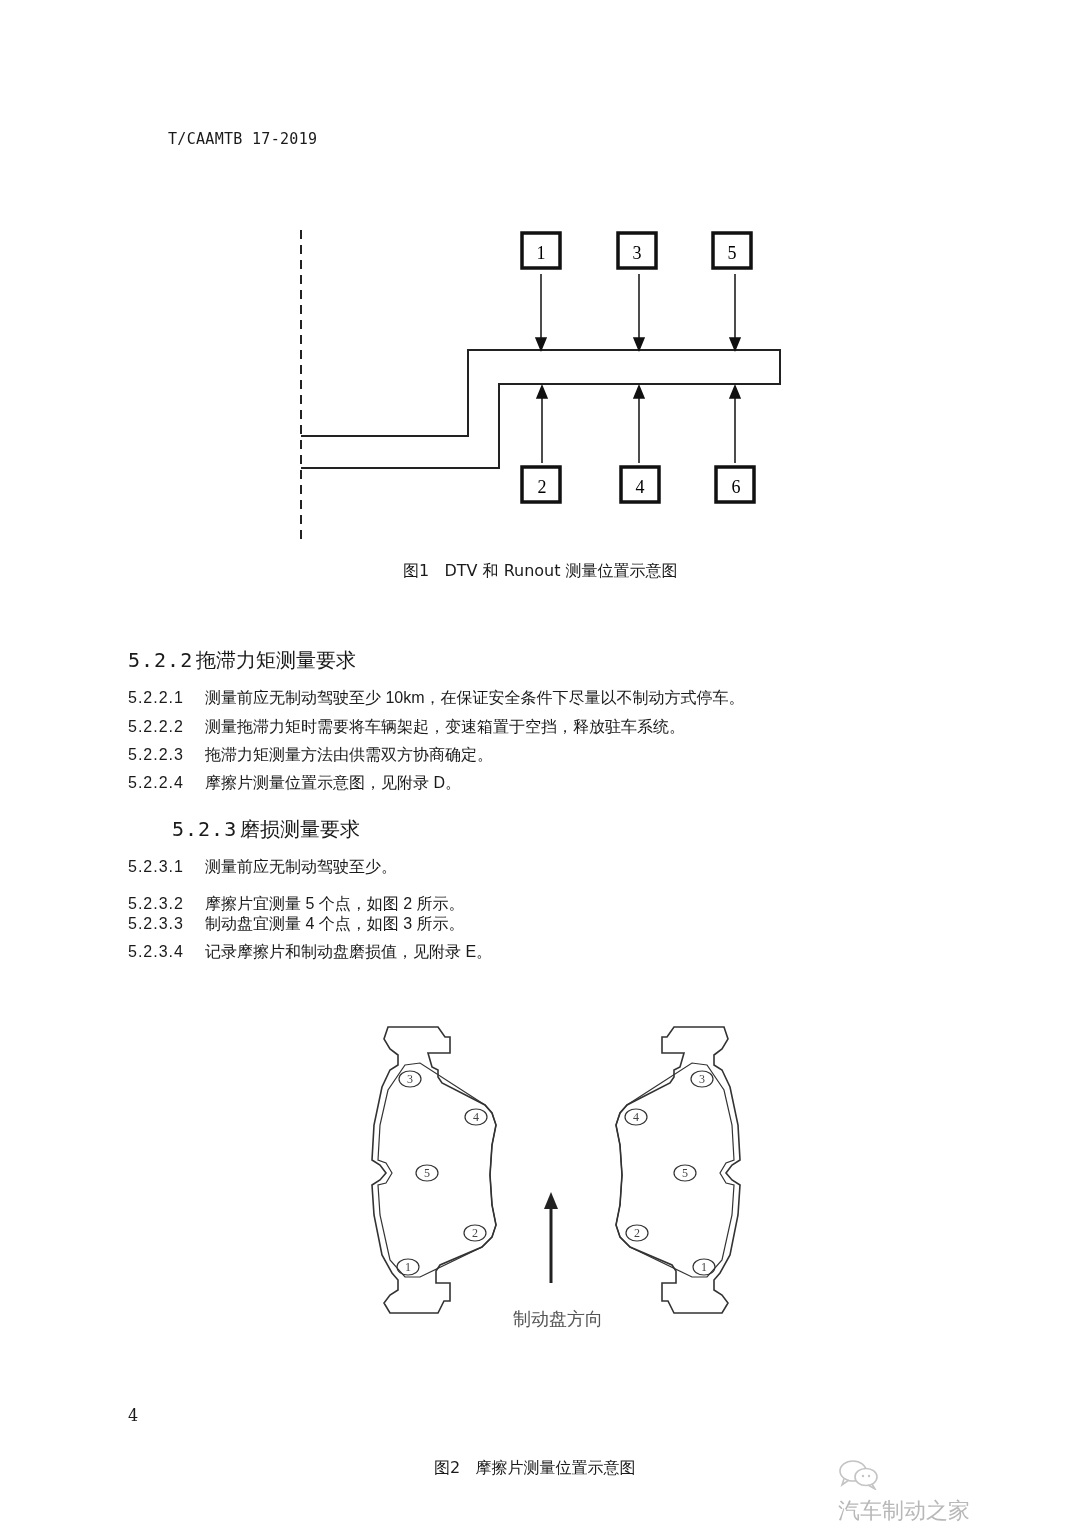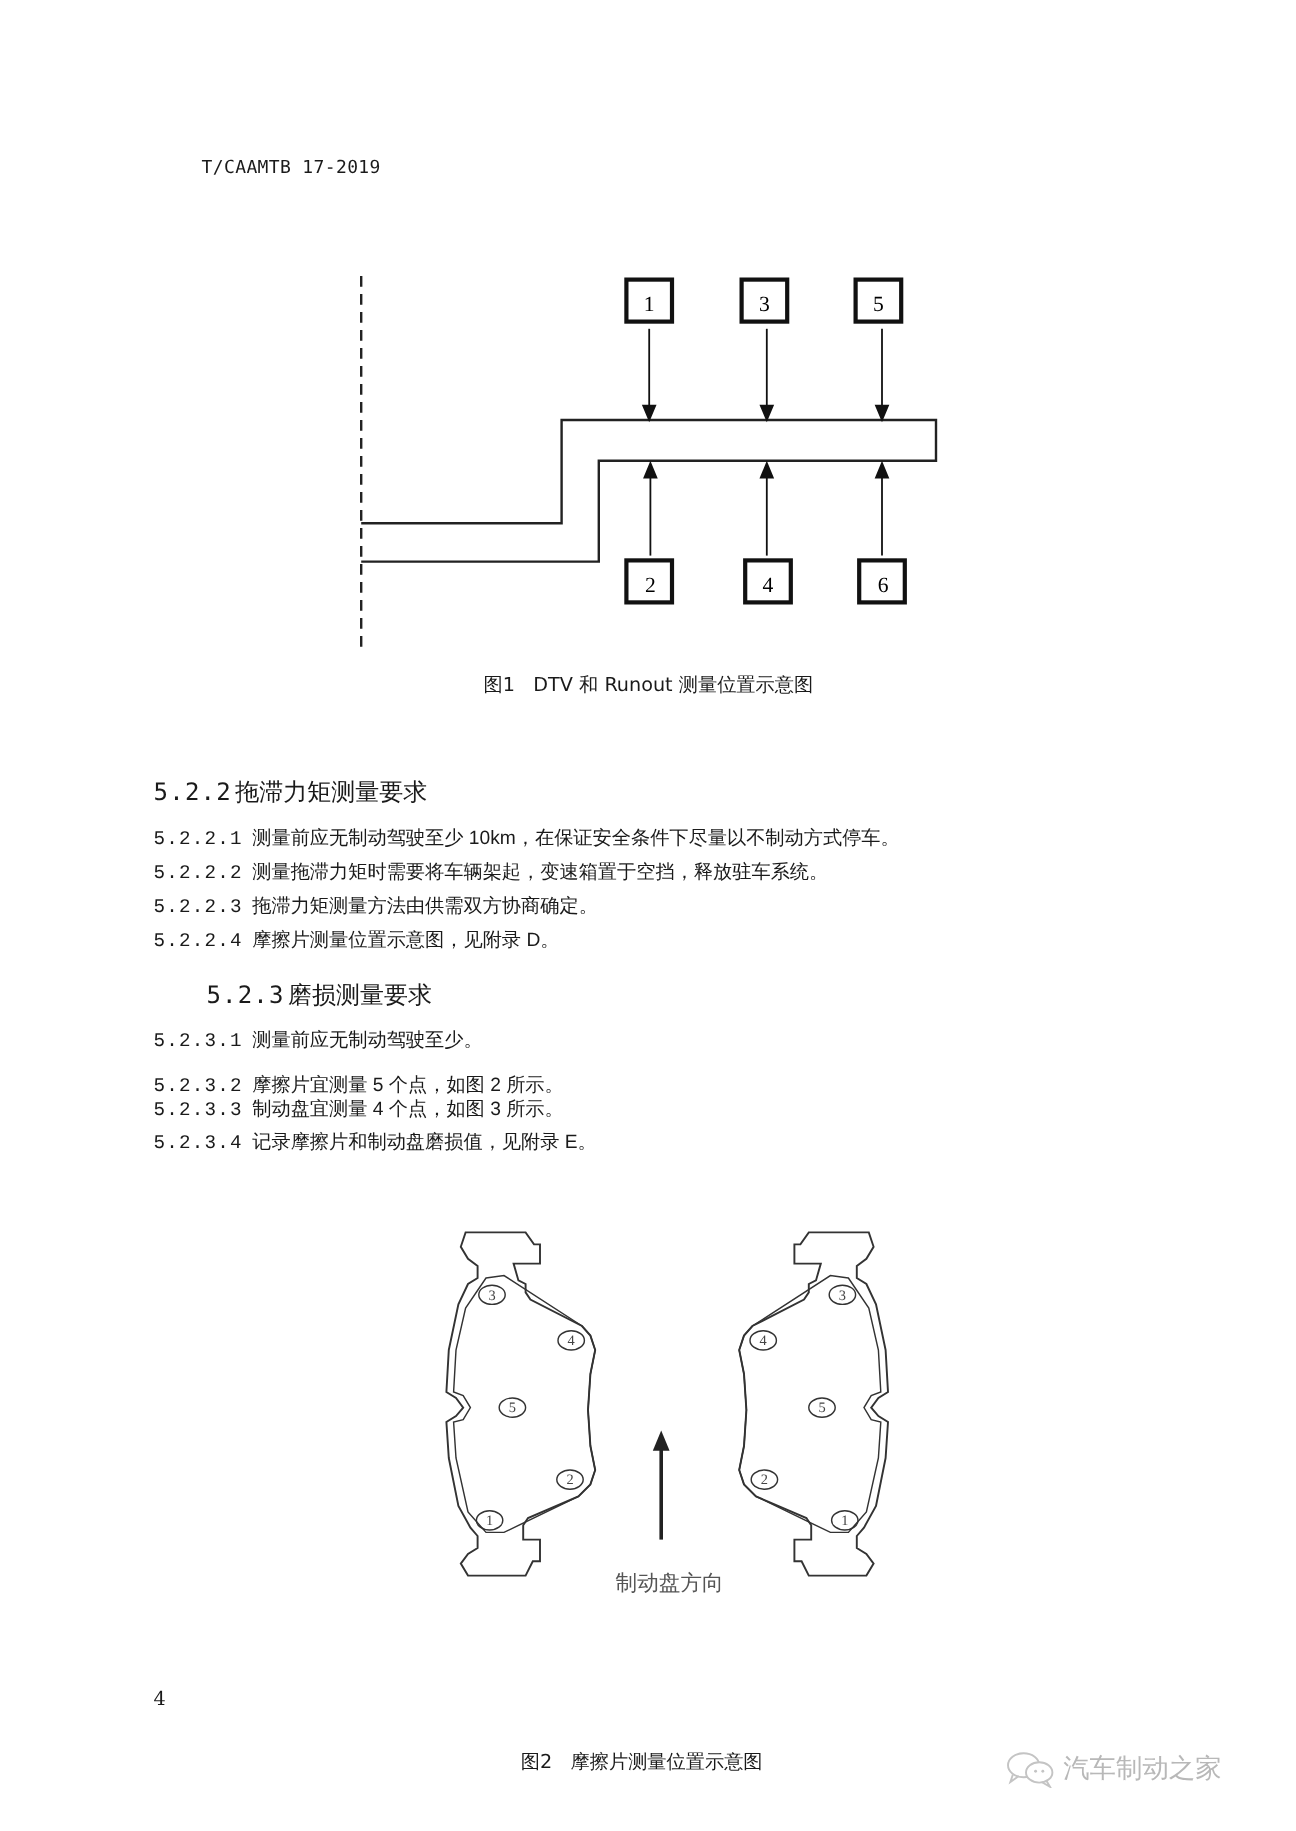--- a/index.html
+++ b/index.html
@@ -6,24 +6,24 @@
   body { width: 1080px; height: 1526px; position: relative; overflow: hidden; color: #1a1a1a; }
   .abs { position: absolute; }
   .mono { font-family: "DejaVu Sans Mono", "Liberation Mono", monospace; margin-left: 40px; }
   .sans { font-family: "DejaVu Sans", "Liberation Sans", sans-serif; }
   .serif { font-family: "DejaVu Serif", "Liberation Serif", serif; }
   .header-code { left: 128px; top: 130px; font-size: 15px; letter-spacing: 0.3px; }
   .caption { font-size: 16px; white-space: pre; }
   .h3 { font-size: 20px; left: 128px; }
   .h3 .num { display: inline-block; width: 68px; font-family: "DejaVu Sans Mono", "Liberation Mono", monospace; letter-spacing: 1px; }
   .para { font-size: 16px; left: 128px; white-space: nowrap; }
-  .para .num { font-family: Liberation Mono, monospace; letter-spacing: 1px; margin-right: 8px; }
+  .para .num { font-family: Liberation Sans, sans-serif; letter-spacing: 1px; margin-right: 21px; }
   .para .txt { font-family: Liberation Sans, sans-serif; }
   .page-num { left: 128px; top: 1406px; font-size: 16px; }
-  .watermark { left: 838px; top: 1458px; font-size: 22px; color: #b8b8b8; display: flex; align-items: center; gap: 6px; }
+  .watermark { left: 838px; top: 1458px; font-size: 22px; color: #b8b8b8; display: flex; gap: 6px; flex-direction: column; }
   svg text { font-family: "Liberation Serif", "DejaVu Serif", serif; }
 </style>
 </head>
 <body>
 
 <div class="abs header-code mono">T/CAAMTB 17-2019</div>
 
 <svg class="abs" style="left:280px; top:220px;" width="520" height="330" viewBox="0 0 520 330">
 
   <line x1="21" y1="10" x2="21" y2="322" stroke="#222" stroke-width="2" stroke-dasharray="9,6"></line>

